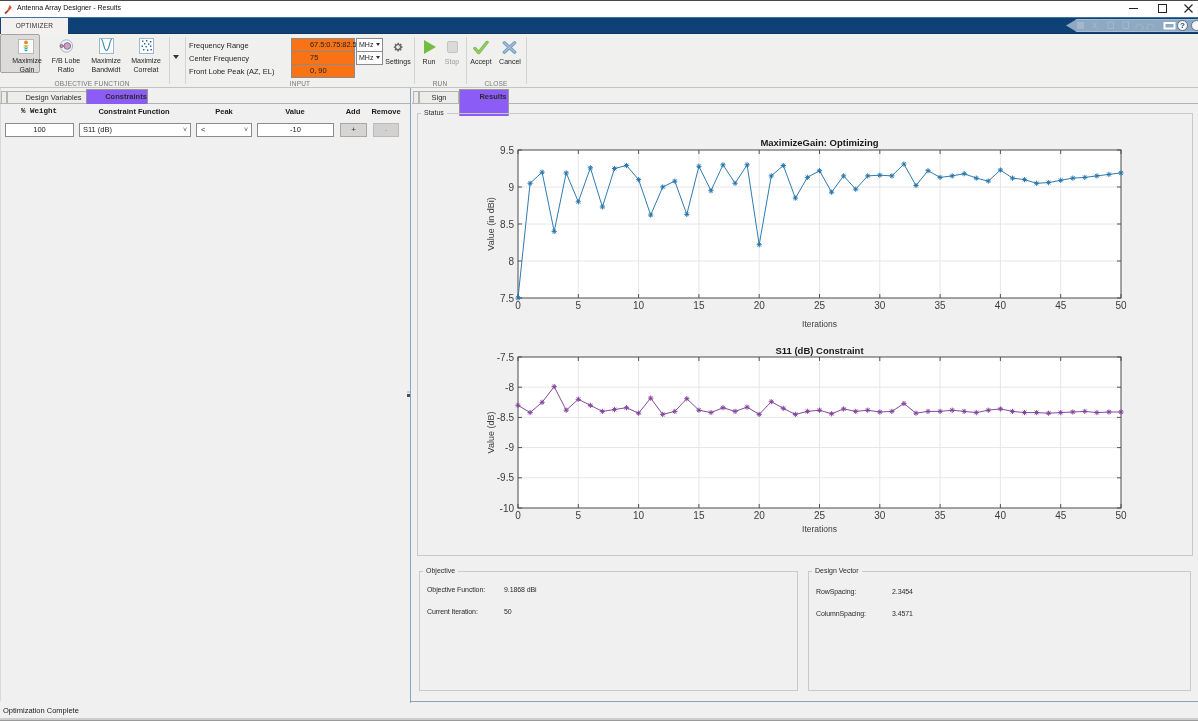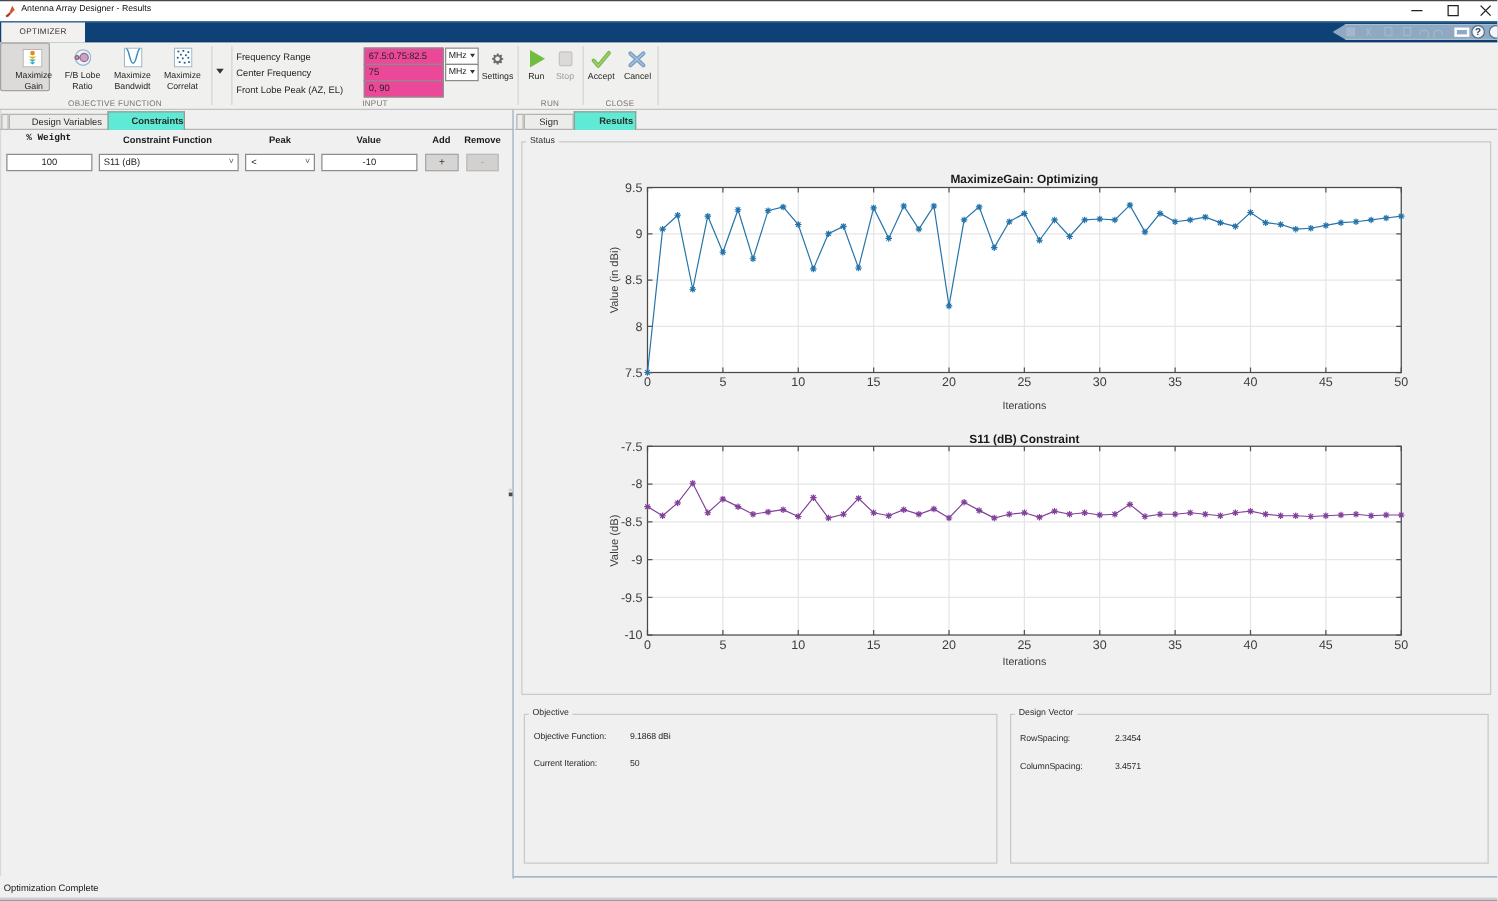--- a/index.html
+++ b/index.html
@@ -13,25 +13,25 @@
   #tabstrip { left:0; top:17px; width:1198px; height:17px; background:#0e4276; border-top:1px solid #41729f; border-bottom:1px solid #0a3763; }
   #opttab { left:1px; top:18px; width:67px; height:16px; background:#f2f1ef; font-size:6.5px; color:#333; text-align:center; line-height:16px; letter-spacing:0.25px; }
   #qabar { left:1066px; top:19px; width:132px; height:13px; background:#8ea9c1; border-top:1px solid #a8bed1; border-bottom:1px solid #a8bed1; clip-path:polygon(11px 0, 100% 0, 100% 100%, 11px 100%, 0 50%); }
   
   #ribbon { left:0; top:34px; width:1198px; height:54px; background:#f0f0ee; border-bottom:1px solid #c3c3c3; }
   .vsep { position:absolute; top:3px; width:1px; height:47px; background:#d3d3d1; }
   .seclabel { position:absolute; top:46px; font-size:6.5px; color:#767472; letter-spacing:0.2px; white-space:nowrap; transform:translateX(-50%); }
   .btnlabel { position:absolute; font-size:7px; color:#252525; text-align:center; line-height:8.5px; transform:translateX(-50%); white-space:nowrap; }
   #gainbtn { left:7px; top:2px; width:40px; height:39px; background:#dcdbd9; border:1px solid #a5a3a1; border-radius:2px; }
   .inlabel { position:absolute; font-size:7.5px; color:#252525; white-space:nowrap; }
-  .inbox { position:absolute; background:#ec4899; border:1px solid #8b8b8b; font-size:7.5px; color:#222; padding-left:3px; }
+  .inbox { position:absolute; background:#f97316; border:1px solid #8b8b8b; font-size:7.5px; color:#222; padding-left:18px; }
   .mhz { position:absolute; background:#fff; border:1px solid #8b8b8b; font-size:7.5px; color:#222; }
   
   .ptab { position:absolute; font-size:7.5px; color:#2b2b2b; text-align:center; white-space:nowrap; }
-  .ptab.on { background:#5eead4; border:1px solid #9a9894; border-bottom:none; font-weight:bold;padding-left:18px; }
+  .ptab.on { background:#8b5cf6; border:1px solid #9a9894; border-bottom:none; font-weight:bold;padding-left:18px; }
   .ptab.off { background:#ececea; border:1px solid #b6b4b0; }
   .paneline { position:absolute; height:1px; background:#b6b4b0; }
   .fset { position:absolute; border:1px solid #c9c9c9; }
   .legend { position:absolute; font-size:7px; color:#2b2b2b; background:#f0f0f0; padding:0 3px; }
   .kv { position:absolute; font-size:7px; letter-spacing:-0.1px; color:#2b2b2b; white-space:nowrap; }
   .hdr { position:absolute; font-size:7.5px; font-weight:bold; color:#1a1a1a; transform:translateX(-50%); white-space:nowrap; }
   .ctrl { position:absolute; height:14px; background:#fff; border:1px solid #8b8b8b; font-size:7.5px; color:#222; line-height:12px; }
   
   #statusbar { left:0; top:703px; width:1198px; height:15px; background:#f0f0f0; }
   #statusbot { left:0; top:718px; width:1198px; height:3px; background:#cdcdcd; border-bottom:1px solid #9a9a9a; }
@@ -180,21 +180,21 @@
 
 <div class="abs" style="left:410px;top:88px;width:1px;height:615px;background:#8aa2ba;"></div>
 <div class="abs" style="left:407px;top:394px;width:3px;height:3px;background:#4d4d4d;"></div>
 <div class="abs" style="left:407px;top:391px;width:3px;height:2px;background:#c8d2dc;"></div>
 
 <div class="abs" style="left:411px;top:88px;width:787px;height:614px;background:#f0f0f0;border-bottom:1px solid #8aa2ba;"></div>
 <div class="abs paneline" style="left:412px;top:103px;width:47px;"></div>
 <div class="abs paneline" style="left:509px;top:103px;width:689px;"></div>
 <div class="abs ptab off" style="left:413px;top:91px;width:6px;height:13px;"></div>
 <div class="abs ptab off" style="left:419px;top:91px;width:40px;height:13px;line-height:11px;">Sign</div>
-<div class="abs ptab on" style="left:459px;top:89px;width:50px;height:15px;line-height:14px;">Results</div>
+<div class="abs ptab on" style="left:459px;top:89px;width:50px;height:27px;line-height:14px;">Results</div>
 
 <div class="abs fset" style="left:417px;top:113px;width:776px;height:443px;"></div>
 <div class="abs legend" style="left:421px;top:109px;">Status</div>
 
 <div class="abs fset" style="left:419px;top:571px;width:379px;height:120px;"></div>
 <div class="abs legend" style="left:423px;top:567px;">Objective</div>
 <div class="abs kv" style="left:427px;top:586px;">Objective Function:</div>
 <div class="abs kv" style="left:504px;top:586px;">9.1868 dBi</div>
 <div class="abs kv" style="left:427px;top:608px;">Current Iteration:</div>
 <div class="abs kv" style="left:504px;top:608px;">50</div>

